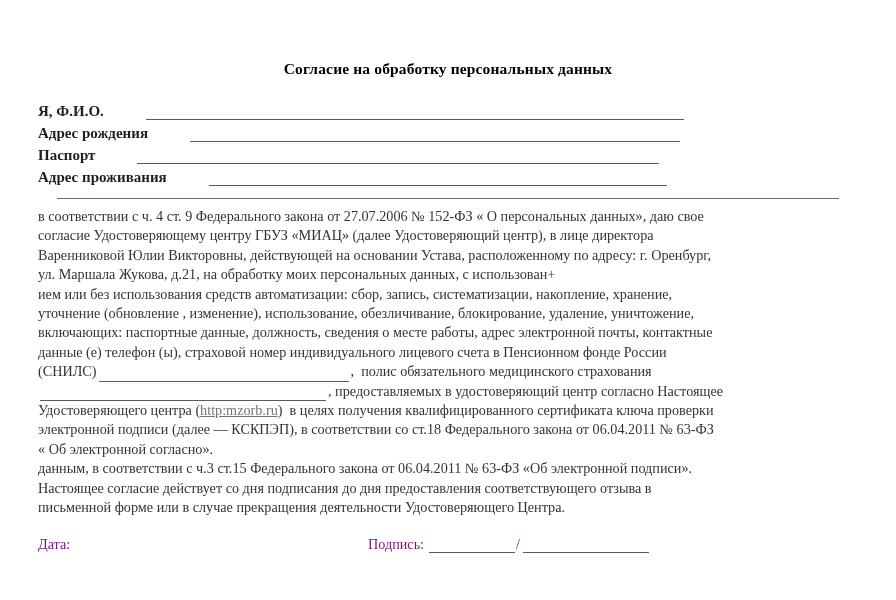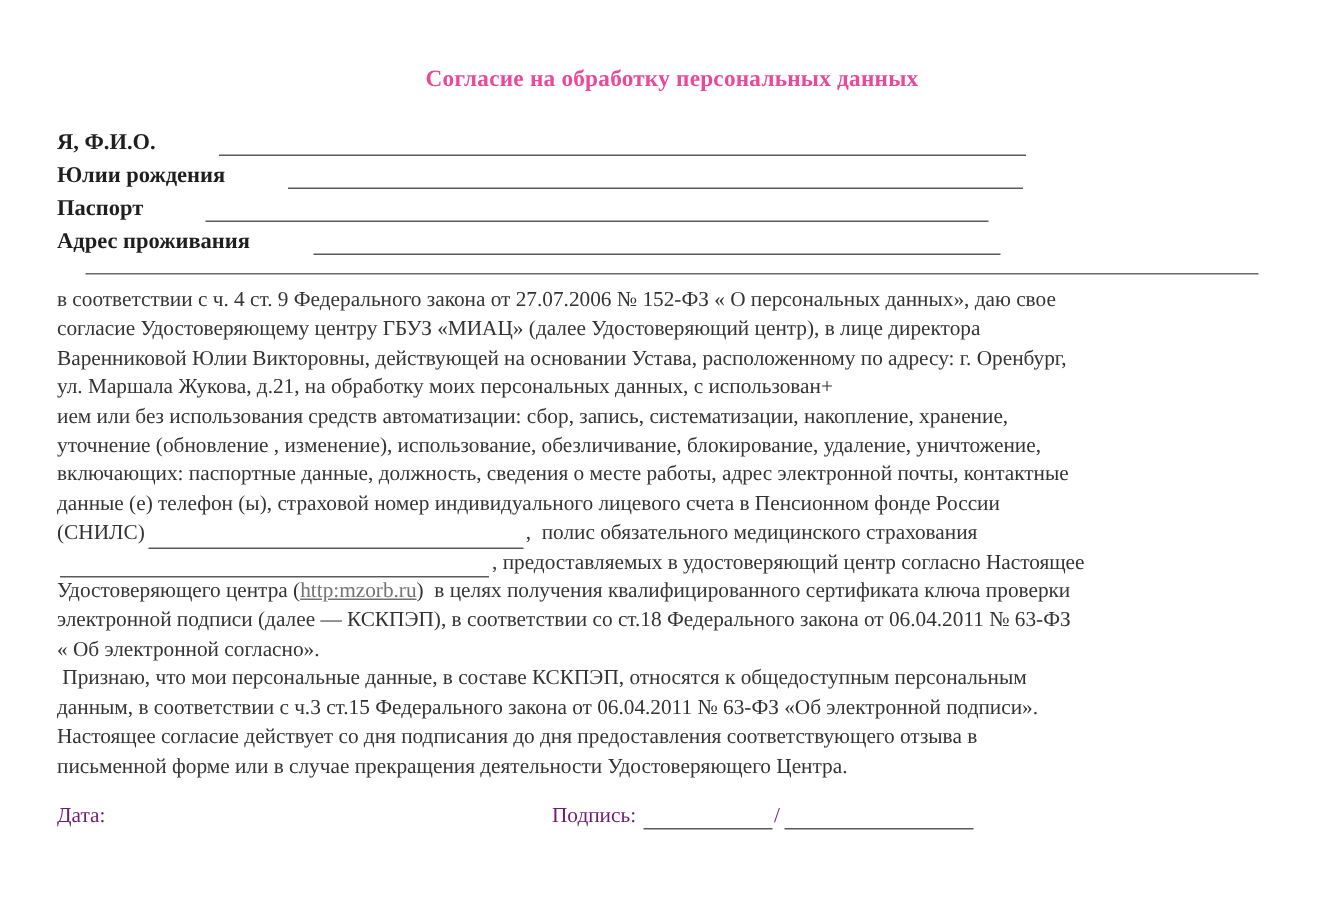--- a/index.html
+++ b/index.html
@@ -21,26 +21,26 @@
     position: relative;
     width: 896px;
     height: 600px;
     box-sizing: border-box;
     padding: 0 38px;
   }
 
   
   .doc-title {
     margin: 0;
-    padding-top: 44px;
+    padding-top: 60px;
     text-align: center;
     font-size: 15.5px;
     font-weight: 700;
     letter-spacing: 0.15px;
-    color: #ec4899;
+    color: #000000;
   }
 
   
   .fields {
     margin-top: 22px;
   }
   .field-row {
     display: flex;
     align-items: flex-end;
     height: 20px;
@@ -146,21 +146,21 @@
   <h1 class="doc-title">Согласие на обработку персональных данных</h1>
 
   <div class="fields">
 
     <div class="field-row">
       <span class="field-label">Я, Ф.И.О.</span>
       <span class="field-rule rule-fio"></span>
     </div>
 
     <div class="field-row">
-      <span class="field-label">Юлии рождения</span>
+      <span class="field-label">Адрес рождения</span>
       <span class="field-rule rule-birth"></span>
     </div>
 
     <div class="field-row">
       <span class="field-label">Паспорт</span>
       <span class="field-rule rule-passport"></span>
     </div>
 
     <div class="field-row">
       <span class="field-label">Адрес проживания</span>
@@ -176,21 +176,21 @@
     <p><span class="body-line">в соответствии с ч. 4 ст. 9 Федерального закона от 27.07.2006 № 152-ФЗ « О персональных данных», даю свое</span><span class="body-line">согласие Удостоверяющему центру ГБУЗ «МИАЦ» (далее Удостоверяющий центр), в лице директора</span><span class="body-line">Варенниковой Юлии Викторовны, действующей на основании Устава, расположенному по адресу: г. Оренбург,</span><span class="body-line">ул. Маршала Жукова, д.21, на обработку моих персональных данных, с использован+</span><span class="body-line">ием или без использования средств автоматизации: сбор, запись, систематизации, накопление, хранение,</span><span class="body-line">уточнение (обновление , изменение), использование, обезличивание, блокирование, удаление, уничтожение,</span><span class="body-line">включающих: паспортные данные, должность, сведения о месте работы, адрес электронной почты, контактные</span><span class="body-line">данные (е) телефон (ы), страховой номер индивидуального лицевого счета в Пенсионном фонде России</span></p>
 
     <p><span>(СНИЛС)</span><span class="inline-rule rule-snils"></span><span>,  полис обязательного медицинского страхования</span></p>
 
     <p><span class="inline-rule rule-policy"></span><span>, предоставляемых в удостоверяющий центр согласно Настоящее</span></p>
 
     <p><span>Удостоверяющего центра (</span><a class="doc-link" href="#">http:mzorb.ru</a><span>)  в целях получения квалифицированного сертификата ключа проверки</span></p>
 
     <p><span class="body-line">электронной подписи (далее — КСКПЭП), в соответствии со ст.18 Федерального закона от 06.04.2011 № 63-ФЗ</span><span class="body-line">« Об электронной согласно».</span></p>
 
-    <p><span class="body-line"> Признаю, что мои персональные данные, в составе КСКПЭП, относятся к общедоступным персональным</span><span class="body-line">данным, в соответствии с ч.3 ст.15 Федерального закона от 06.04.2011 № 63-ФЗ «Об электронной подписи».</span></p>
+    <p><span class="body-line">данным, в соответствии с ч.3 ст.15 Федерального закона от 06.04.2011 № 63-ФЗ «Об электронной подписи».</span></p>
 
     <p><span class="body-line">Настоящее согласие действует со дня подписания до дня предоставления соответствующего отзыва в</span><span class="body-line">письменной форме или в случае прекращения деятельности Удостоверяющего Центра.</span></p>
 
   </div>
 
   <div class="footer">
     <div class="footer-date">
       <span>Дата:</span>
     </div>
     <div class="footer-sign">

